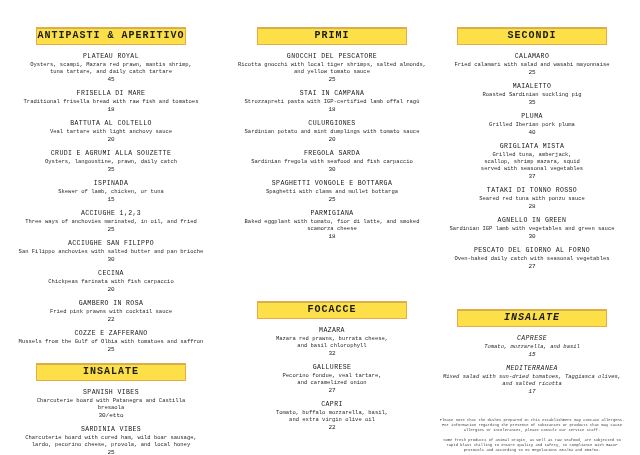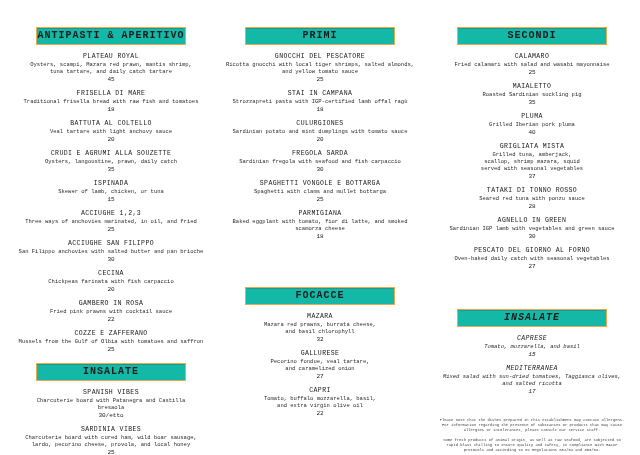--- a/index.html
+++ b/index.html
@@ -2,38 +2,38 @@
 <html><head>
 <meta charset="utf-8">
 <style>
   html,body { margin:0; padding:0; }
   body {
     width:640px; height:455px; background:#ffffff; overflow:hidden; position:relative;
     font-family:"Liberation Mono", "DejaVu Sans Mono", monospace; color:#1c1c1c;
   }
   .col { position:absolute; top:27px; }
   #col-left  { left:8px;   width:206px; }
-  #col-mid   { left:224px; width:192px; }
+  #col-mid   { left:236px; width:192px; }
   #col-right { left:436px; width:192px; }
 
   .hdr {
     width:148px; margin:0 auto 8px auto;
-    border:1.5px solid #EBA94D; background:#14b8a6;
+    border:1.5px solid #EBA94D; background:#fde047;
     box-shadow: inset 0 1px 0 rgba(70,70,70,.28);
     text-align:center; font-size:10px; font-weight:bold;
     letter-spacing:1px; line-height:10px; padding:3px 0 3px 0;
     white-space:nowrap;
   }
   .item { text-align:center; margin-bottom:6px; }
   .nm { font-size:6.5px; line-height:8px; letter-spacing:.4px; color:#171717; }
   .ds { font-size:5.5px; line-height:7px; color:#2b2b2b; white-space:pre-line; }
   .pr { font-size:6px;  line-height:8px; margin-top:1px; color:#222; }
 
   #sec-taglieri { margin-top:9px; }
-  #sec-focacce  { margin-top:46px; }
+  #sec-focacce  { margin-top:60px; }
   #sec-insalate { margin-top:38px;font-style:italic; }
 
   .footnotes { margin-top:22px; text-align:center; padding:0 2px; }
   .fn { font-size:3.8px; line-height:5px; color:#3d3d3d; margin:0 0 5px 0; white-space:pre-line; }
 </style>
 </head>
 <body>
 
 <div class="page">
 

